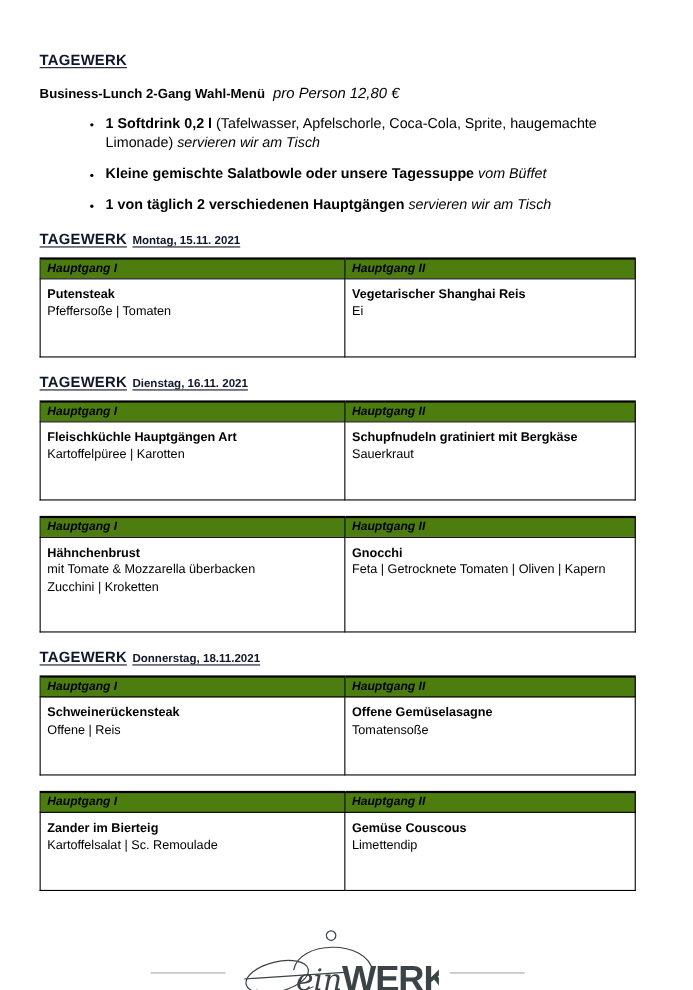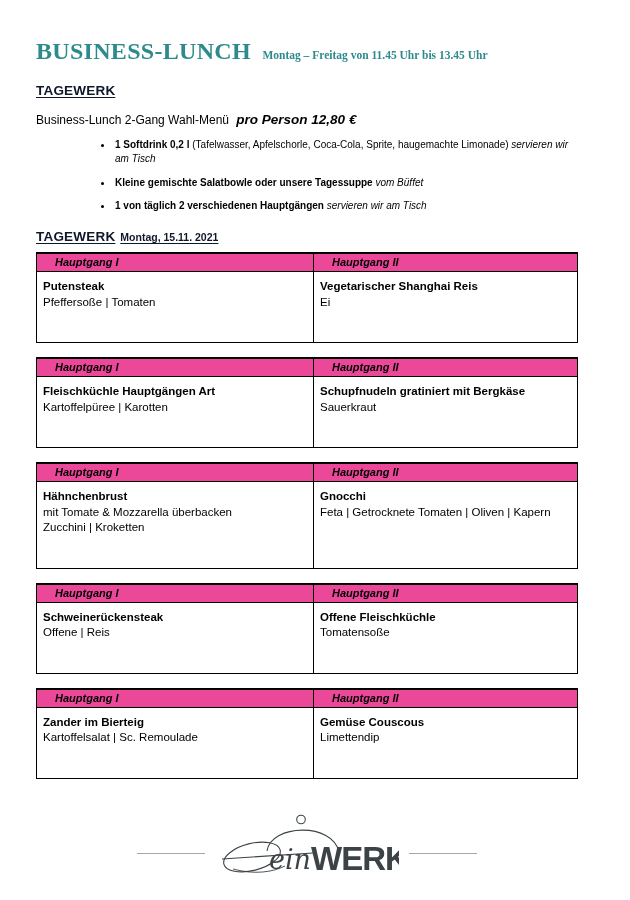--- a/index.html
+++ b/index.html
@@ -36,52 +36,51 @@
     color: #0f172a;
     font-weight: bold;
     text-decoration: underline;
     text-underline-offset: 2px;
   }
   .sec-head .big  { font-size: 13.5px; letter-spacing: 0.2px; }
   .sec-head .date { font-size: 10.5px; margin-left: 5px; }
 
   
   .menu-line { margin: 13px 0 0 0; font-size: 12px; }
-  .menu-line .label { font-weight: normal; text-align: center; }
-  .menu-line .price { font-weight: bold; font-style: italic; font-size: 13.5px; margin-left: 4px; }
+  .menu-line .label { font-weight: bold; text-align: center; }
+  .menu-line .price { font-weight: normal; font-style: italic; font-size: 13.5px; margin-left: 4px; }
 
   ul.intro-list { margin: 11px 0 0 0; padding-left: 58px; }
   ul.intro-list li {
-    font-size: 10px;
+    font-size: 13px;
     line-height: 1.38;
     margin-bottom: 10px;
     padding-left: 2px;
-    margin-left: 19px;
   }
   ul.intro-list li::marker { font-size: 9px; }
   .b  { font-weight: bold; }
   .it { font-style: italic; }
 
   
   section.day { margin-top: 14px; }
   section.day .sec-head { margin-top: 0; margin-bottom: 7px; }
   table.menu-table {
     width: 100%;
     border-collapse: collapse;
     table-layout: fixed;
   }
   table.menu-table th {
-    background: #ec4899;
+    background: #4d7c0f;
     border: 1px solid #000;
     border-top-width: 2px;
     font-weight: bold;
     font-style: italic;
     font-size: 11px;
     text-align: left;
-    padding: 2px 6px 3px 18px;
+    padding: 2px 6px 3px 6px;
   }
   table.menu-table td {
     border: 1px solid #000;
     vertical-align: top;
     height: 57px;
     padding: 7px 6px 32px 6px;
     font-size: 11.5px;
   }
   table.menu-table col.c1 { width: 51.2%; }
   table.menu-table col.c2 { width: 48.8%; }
@@ -100,24 +99,20 @@
     background: #a3a8aa;
     margin-top: 44px;
   }
   .logo-svg { margin: 0 10px; }
 </style>
 </head>
 <body>
 
 <div class="page">
 
-  <div class="title-row">
-    <span class="doc-title">BUSINESS-LUNCH</span>
-    <span class="doc-subtitle">Montag – Freitag von 11.45 Uhr bis 13.45 Uhr</span>
-  </div>
 
   <div class="sec-head">
     <span class="big">TAGEWERK</span>
   </div>
 
   <p class="menu-line">
     <span class="label">Business-Lunch 2-Gang Wahl-Menü</span>
     <span class="price">pro Person 12,80 €</span>
   </p>
 
@@ -157,20 +152,23 @@
           <td>
             <div class="dish">Vegetarischer Shanghai Reis</div>
             <div class="sides">Ei</div>
           </td>
         </tr>
       </tbody>
     </table>
   </section>
 
   <section class="day">
+    <div class="sec-head">
+      <span class="big">TAGEWERK</span><span class="date">Dienstag, 16.11. 2021</span>
+    </div>
     <table class="menu-table">
       <colgroup>
           <col class="c1">
           <col class="c2">
         </colgroup>
       <thead>
         <tr>
           <th>Hauptgang I</th>
           <th>Hauptgang II</th>
         </tr>
@@ -212,39 +210,42 @@
           <td>
             <div class="dish">Gnocchi</div>
             <div class="sides">Feta | Getrocknete Tomaten | Oliven | Kapern</div>
           </td>
         </tr>
       </tbody>
     </table>
   </section>
 
   <section class="day">
+    <div class="sec-head">
+      <span class="big">TAGEWERK</span><span class="date">Donnerstag, 18.11.2021</span>
+    </div>
     <table class="menu-table">
       <colgroup>
           <col class="c1">
           <col class="c2">
         </colgroup>
       <thead>
         <tr>
           <th>Hauptgang I</th>
           <th>Hauptgang II</th>
         </tr>
       </thead>
       <tbody>
         <tr>
           <td>
             <div class="dish">Schweinerückensteak</div>
             <div class="sides">Offene | Reis</div>
           </td>
           <td>
-            <div class="dish">Offene Fleischküchle</div>
+            <div class="dish">Offene Gemüselasagne</div>
             <div class="sides">Tomatensoße</div>
           </td>
         </tr>
       </tbody>
     </table>
   </section>
 
   <section class="day">
     <table class="menu-table">
       <colgroup>

